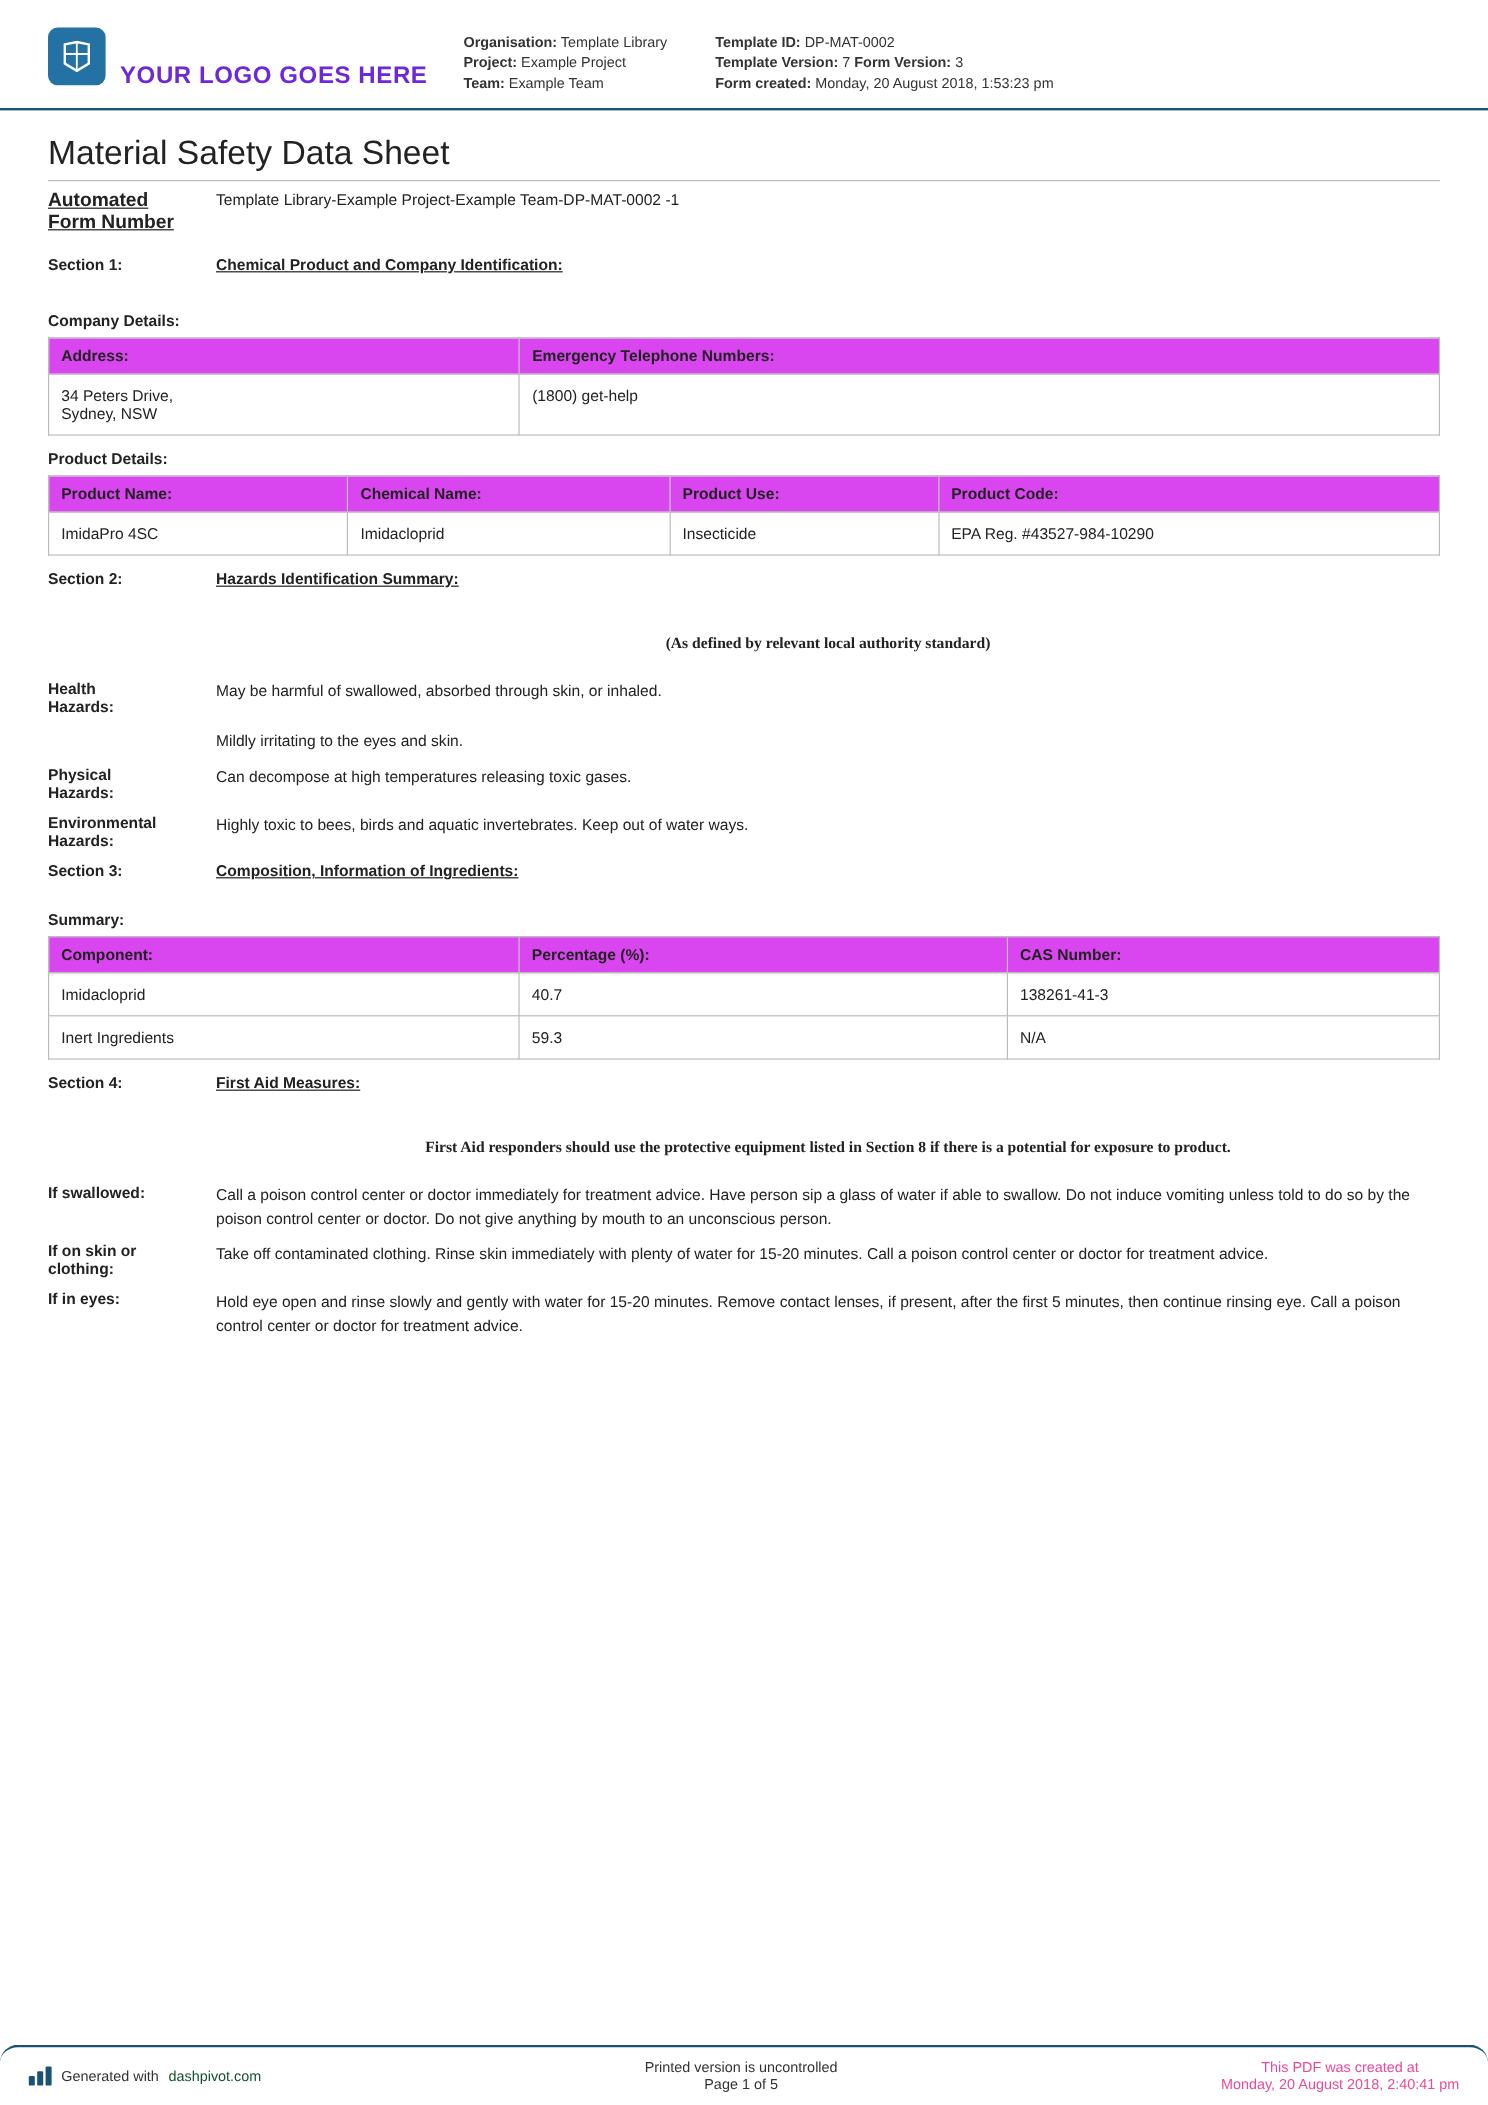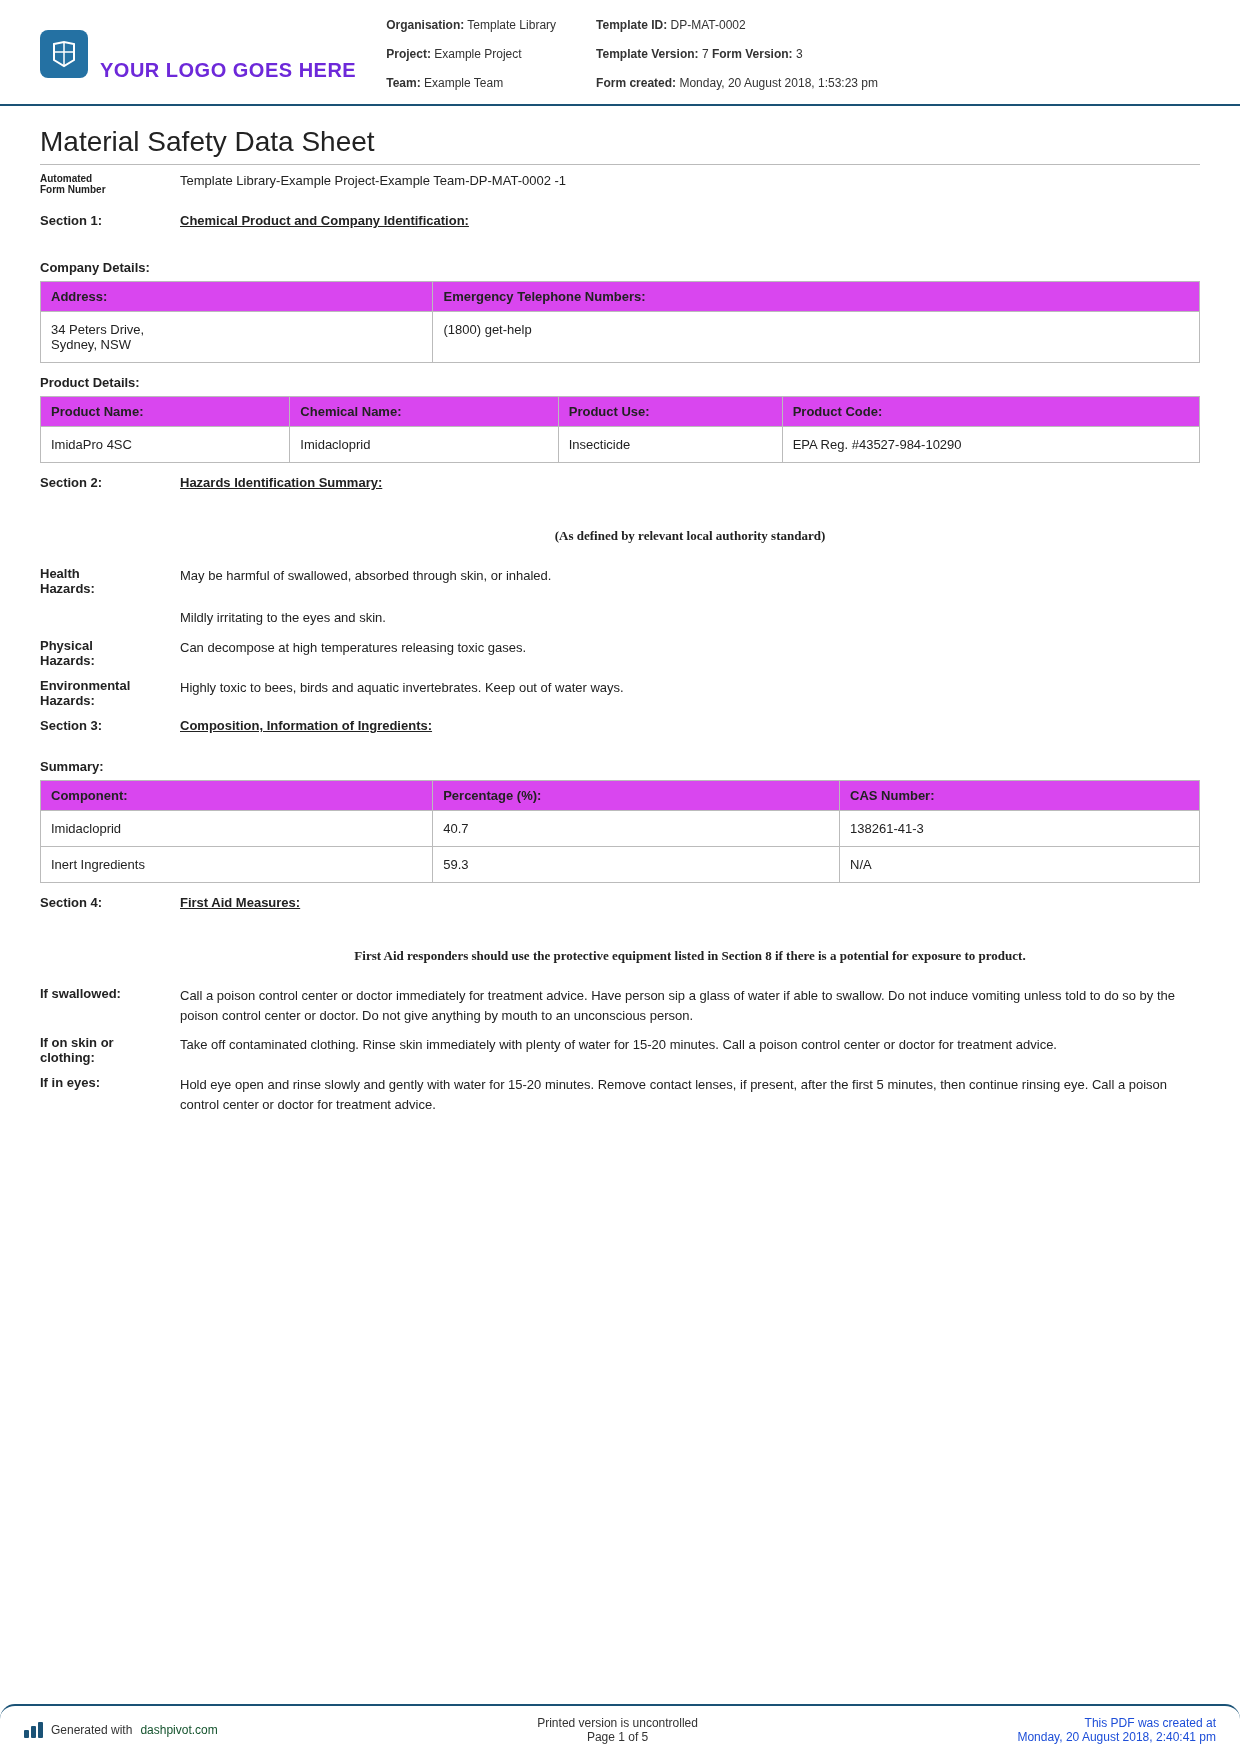--- a/index.html
+++ b/index.html
@@ -53,21 +53,22 @@
       margin-top: 32px;
     }
     .header-meta {
       flex: 1;
       display: flex;
       gap: 40px;
     }
     .header-meta-col {
       display: flex;
       flex-direction: column;
-      gap: 15px;
+      gap: 3px;
+      justify-content: flex-end;
     }
     .header-meta-col span {
       font-size: 12px;
       color: #333;
     }
     .header-meta-col span b { font-weight: bold; }
     
     .content {
       padding: 20px 40px 0 40px;
       flex: 1;
@@ -80,22 +81,23 @@
       border-bottom: 1px solid #bbb;
       padding-bottom: 6px;
     }
     .form-number-row {
       display: flex;
       margin-bottom: 18px;
       margin-top: 4px;
     }
     .form-number-label {
       font-weight: bold;
-      font-size: 10px;
+      font-size: 16px;
       min-width: 140px;
+      text-decoration: underline;
     }
     .form-number-value {
       font-size: 13px;
     }
     
     .section-header {
       display: flex;
       align-items: baseline;
       margin-bottom: 10px;
       margin-top: 3px;
@@ -181,22 +183,22 @@
       font-size: 12px;
       color: #333;
     }
     .footer-center {
       font-size: 12px;
       color: #333;
       text-align: center;
     }
     .footer-right {
       font-size: 12px;
-      color: #1d4ed8;
-      text-align: right;
+      color: #ec4899;
+      text-align: center;
     }
     .footer-logo {
       display: flex;
       gap: 2px;
       align-items: flex-end;
     }
     .footer-bar {
       width: 5px;
       background: #1a5276;
       border-radius: 1px;

